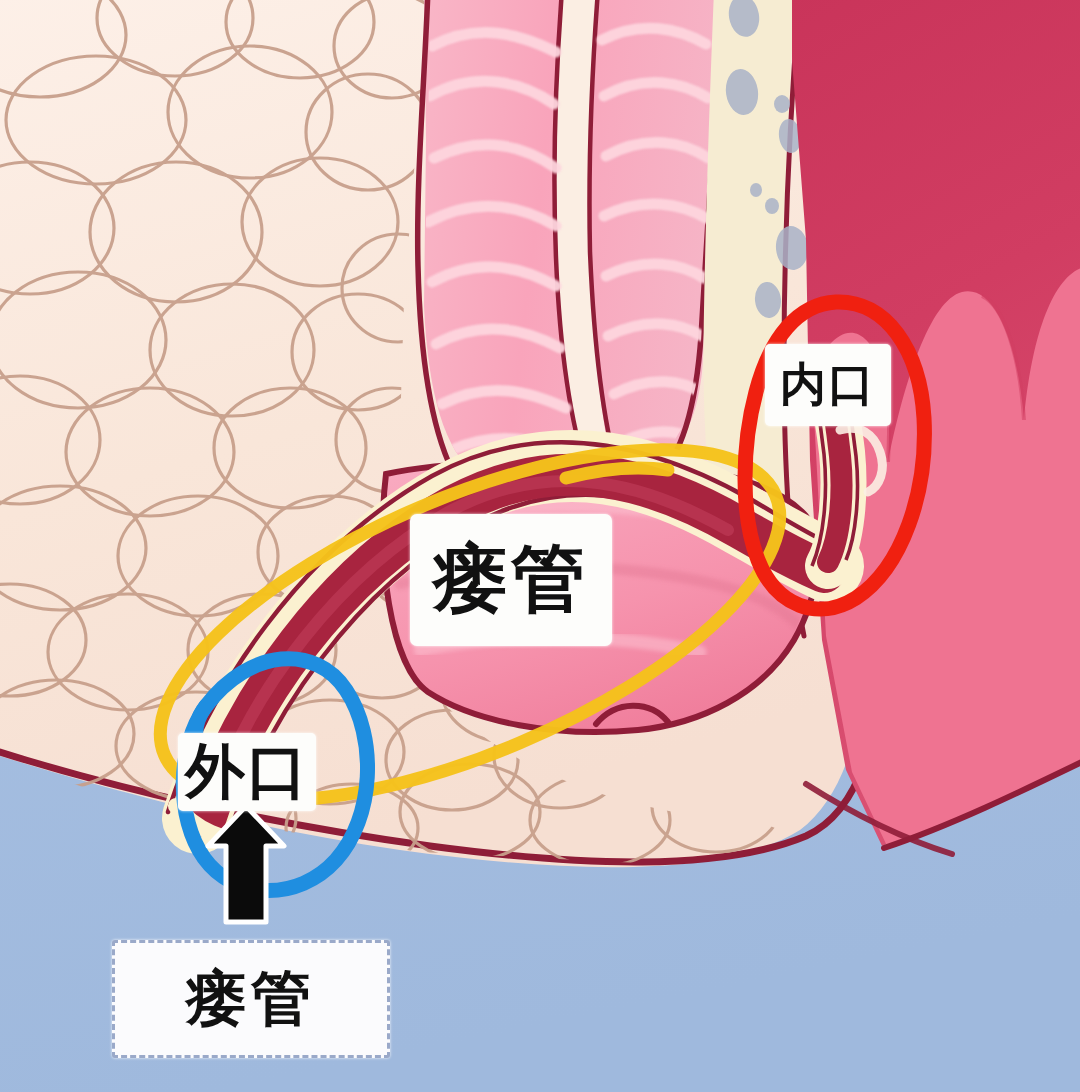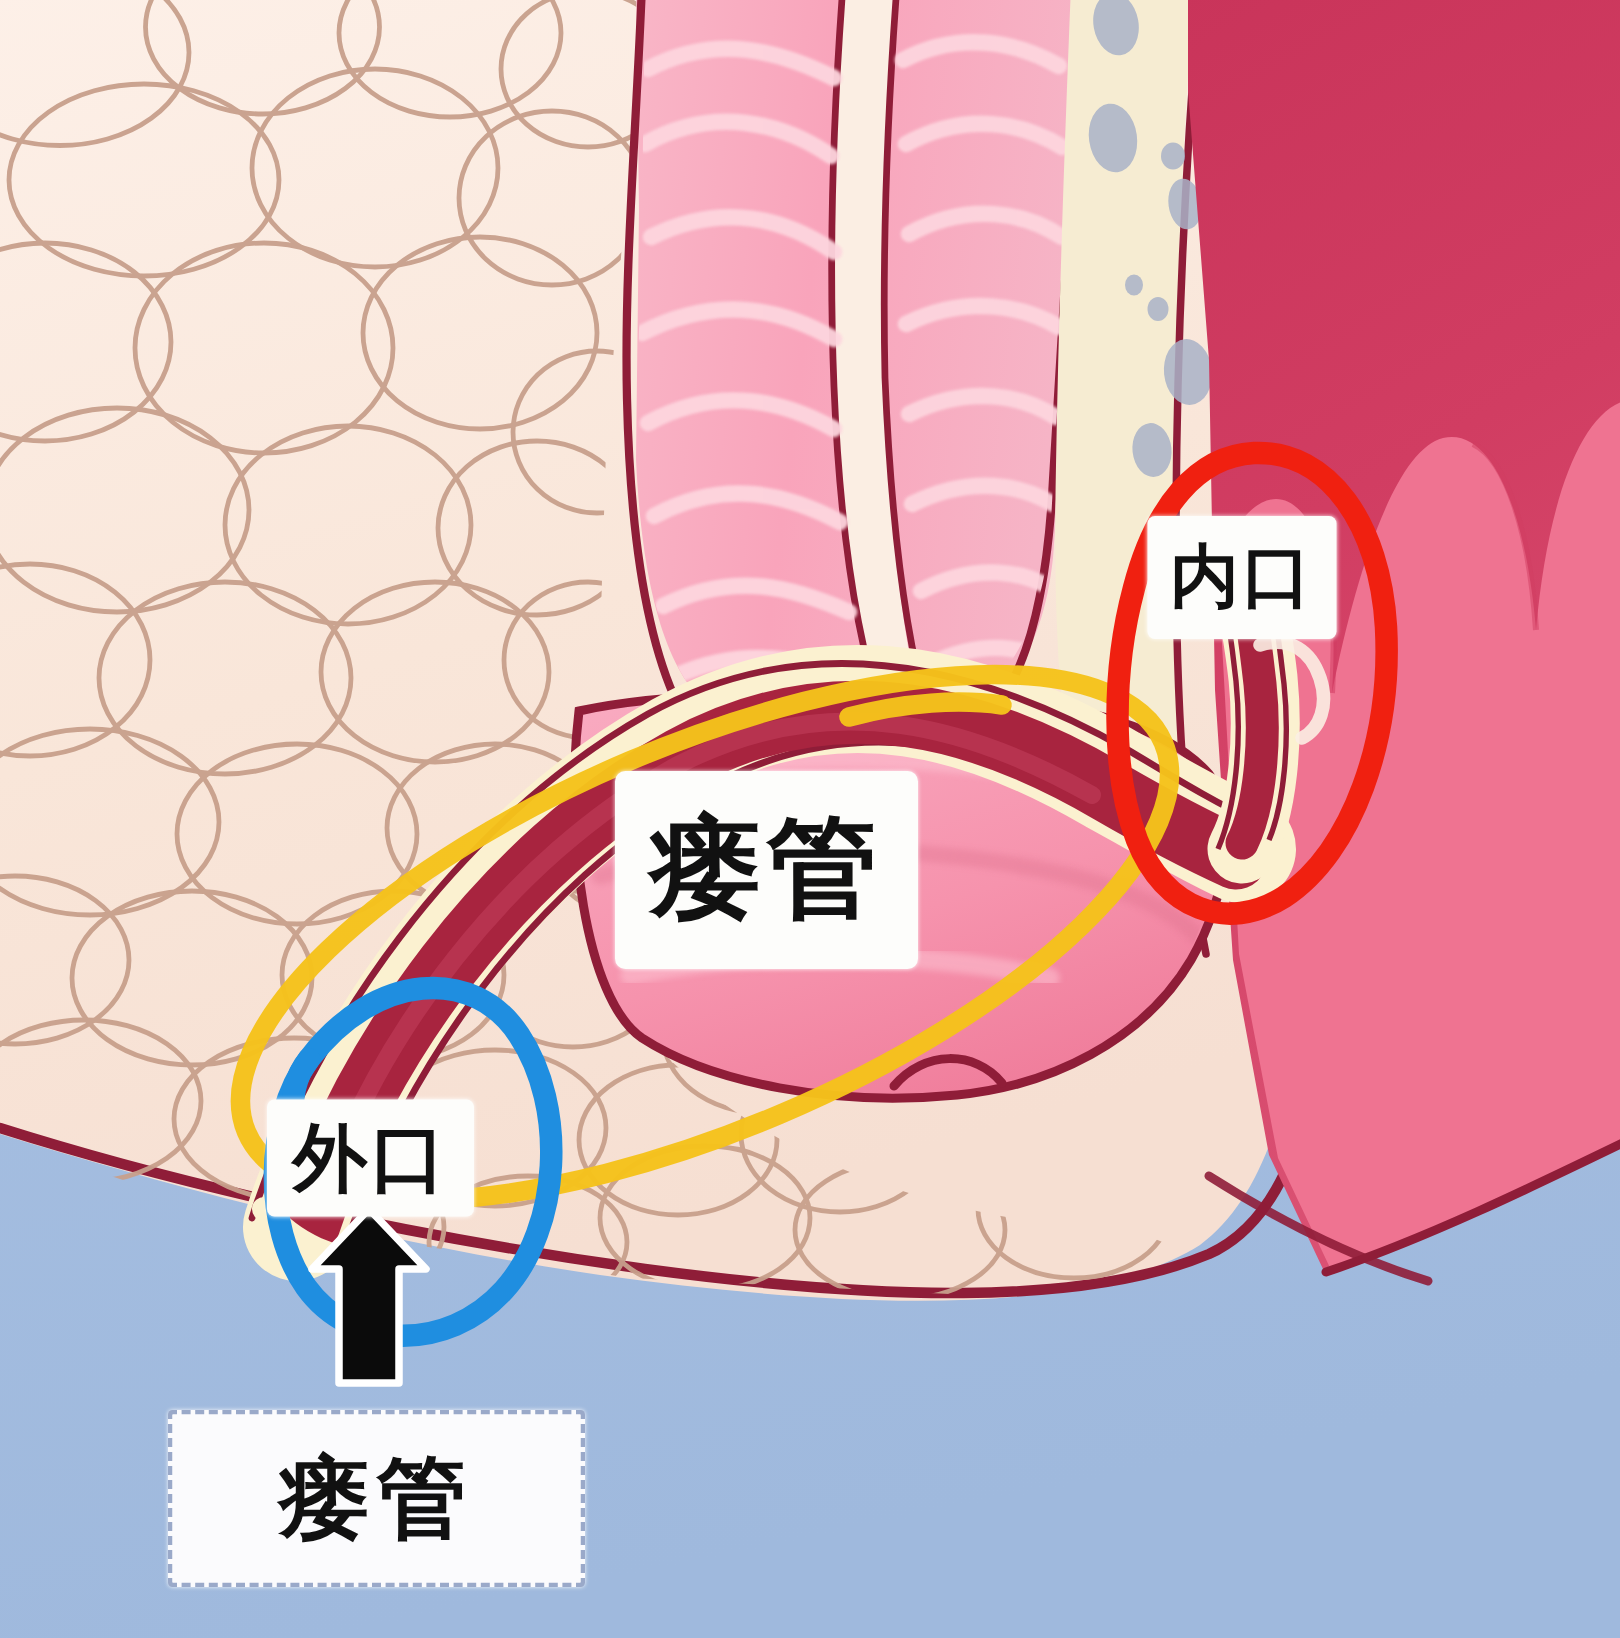--- a/index.html
+++ b/index.html
@@ -19,21 +19,21 @@
     color:#111;
     font-family:"DejaVu Sans","Liberation Sans",sans-serif;
     font-weight:700;
     letter-spacing:2px;
     border-radius:5px;
     box-shadow:0 0 3px rgba(255,255,255,.9);
     z-index:40;
     white-space:nowrap;
   }
   #lbl-inner{left:765px;top:344px;width:126px;height:82px;font-size:46px;}
-  #lbl-outer{left:178px;top:733px;width:138px;height:78px;font-size:50px;}
+  #lbl-outer{left:178px;top:733px;width:138px;height:78px;font-size:60px;}
   #lbl-tract{left:410px;top:514px;width:202px;height:132px;font-size:74px;letter-spacing:4px;border-radius:7px;}
   #lbl-legend{
     left:112px;top:940px;width:272px;height:112px;
     font-size:60px;letter-spacing:5px;
     background:#fbfbfd;
     border:3px dashed #9aa9c9;
     border-radius:3px;
   }
 </style>
 </head>

